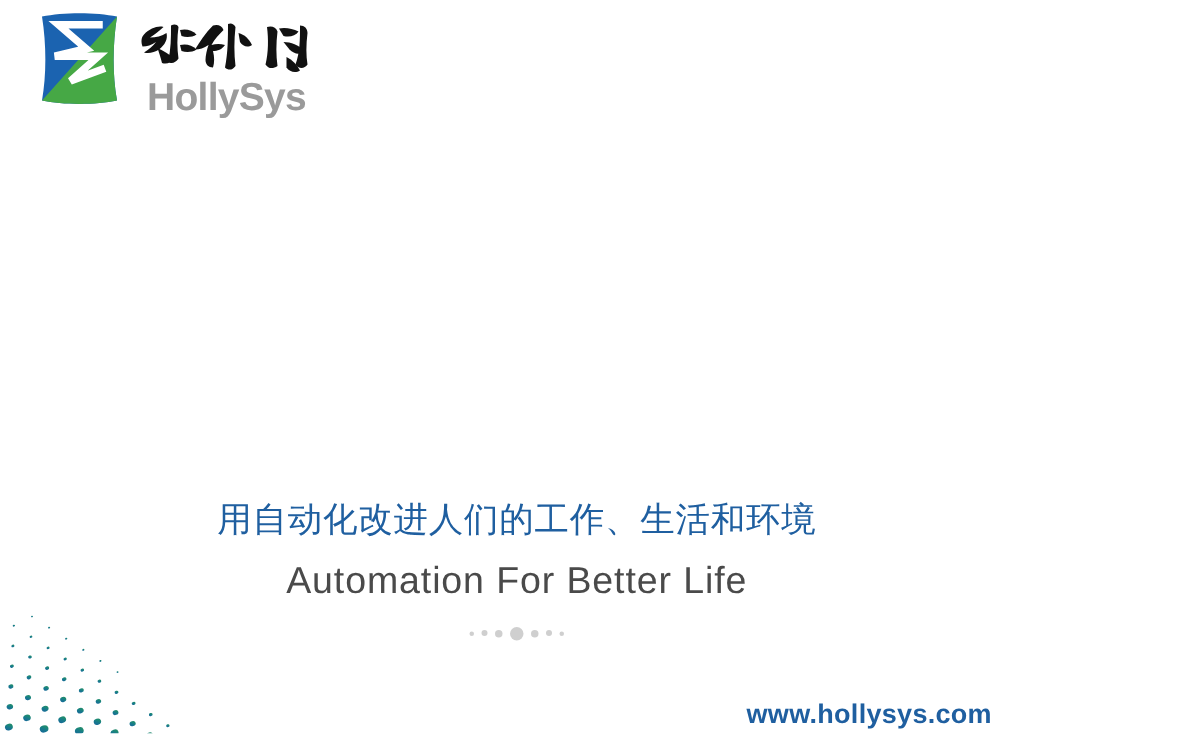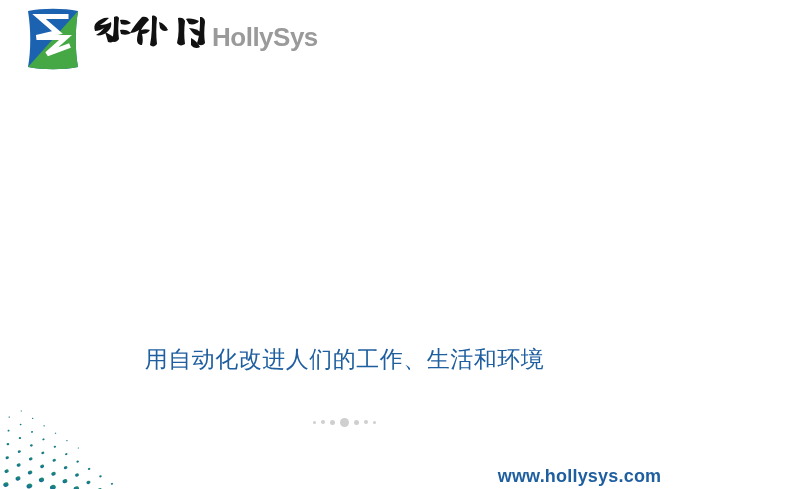--- a/index.html
+++ b/index.html
@@ -39,22 +39,22 @@
     align-items: flex-start;
     gap: 8px;
   }
   #logo-mark {
     width: 58px;
     height: 62px;
     display: block;
   }
   #logo-text-block {
     display: flex;
-    flex-direction: row;
-    align-items: flex-end;
+    flex-direction: column;
+    align-items: center;
     padding-top: 2px;
   }
   #logo-cn {
     width: 122px;
     height: 40px;
     display: block;
   }
   #logo-latin {
     font-family: "Liberation Sans", "DejaVu Sans", sans-serif;
     font-size: 26px;
@@ -64,21 +64,21 @@
     line-height: 1;
     margin-top: 1px;
     text-shadow: 0 1px 0 rgba(255,255,255,0.6);
     white-space: nowrap;
   }
 
   
   #tagline-cn {
     position: absolute;
     left: 0;
-    top: 344px;
+    top: 331px;
     width: 789px;
     text-align: center;
     padding-right: 100px;
     box-sizing: border-box;
     font-family: "DejaVu Sans", "Liberation Sans", sans-serif;
     font-size: 23px;
     font-weight: 400;
     color: #1f5fa0;
     letter-spacing: 0.5px;
     white-space: nowrap;
@@ -258,20 +258,21 @@
           <path d="M101 28 C105 30 108 33 110 37 C107 39 103 38 101 35 Z"></path>
         </g>
       </svg>
 
       <div id="logo-latin">HollySys</div>
     </div>
   </div>
 
   <div id="tagline-cn">用自动化改进人们的工作、生活和环境</div>
 
+  <div id="tagline-en">Automation For Better Life</div>
 
   <div id="dot-row">
       <span class="deco-dot" style="width: 3px; height: 3px; background: rgb(207, 207, 207);"></span>
       <span class="deco-dot" style="width: 4px; height: 4px; background: rgb(207, 207, 207);"></span>
       <span class="deco-dot" style="width: 5px; height: 5px; background: rgb(207, 207, 207);"></span>
       <span class="deco-dot" style="width: 9px; height: 9px; background: rgb(207, 207, 207);"></span>
       <span class="deco-dot" style="width: 5px; height: 5px; background: rgb(207, 207, 207);"></span>
       <span class="deco-dot" style="width: 4px; height: 4px; background: rgb(207, 207, 207);"></span>
       <span class="deco-dot" style="width: 3px; height: 3px; background: rgb(207, 207, 207);"></span>
     </div>

